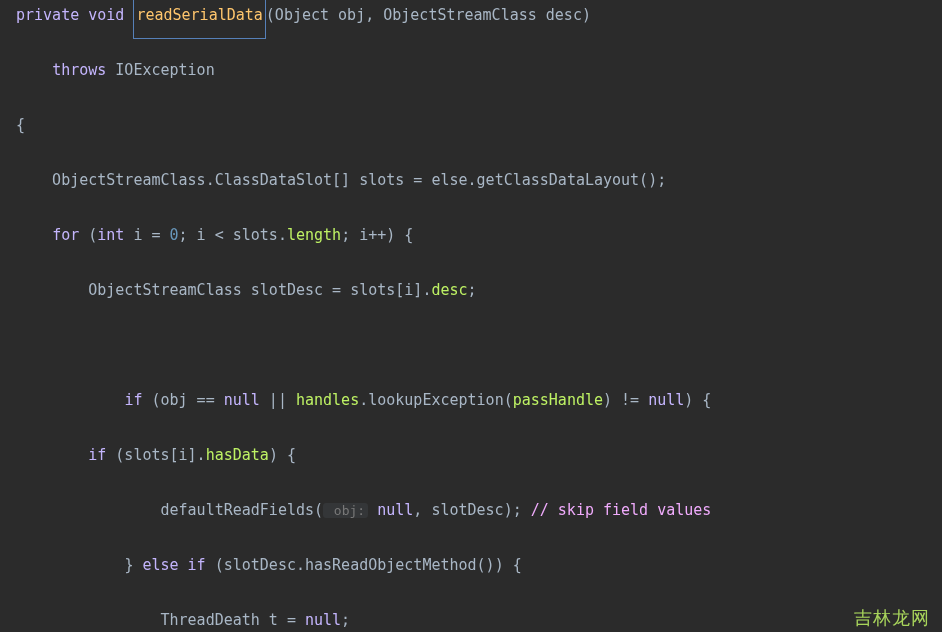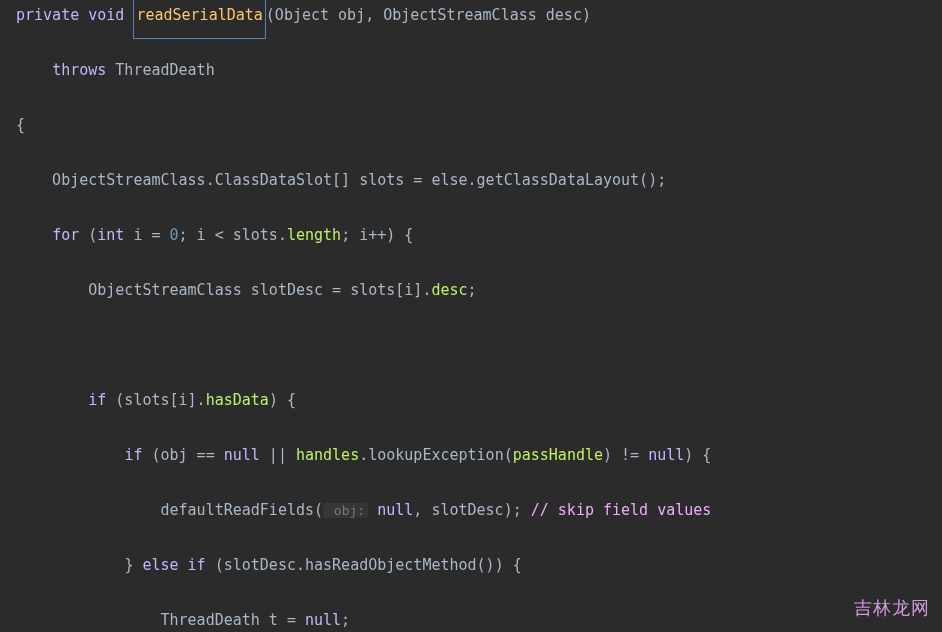--- a/index.html
+++ b/index.html
@@ -19,41 +19,41 @@
     .line { white-space: pre; }
     .kw { color: #c4b5fd; }
     .method { color: #ffc66d; }
     .method-box { border: 1px solid #5680b8; padding: 14px 2px; }
     .field { color: #bef264; }
     .num { color: #6897bb; }
     .comment { color: #f0abfc; }
     .param-hint { color: #787878; background: #343638; padding: 0 3px; border-radius: 3px; font-size: 13px;}
     .watermark {
       position: absolute;
-      bottom: 10px;
+      bottom: 0;
       right: 12px;
-      color: #f0abfc;
+      color: #bef264;
       font-size: 18px;
       font-family: 'Microsoft YaHei', sans-serif;
       opacity: 0.85;
       letter-spacing: 1px;
     }
   </style>
 </head>
 <body>
 
 <pre><div class="line"><span class="kw">private</span> <span class="kw">void</span> <span class="method method-box">readSerialData</span><span>(Object obj, ObjectStreamClass desc)</span></div>
-<div class="line">    <span class="kw">throws</span> <span>ThreadDeath</span></div>
+<div class="line">    <span class="kw">throws</span> <span>IOException</span></div>
 <div class="line">{</div>
 <div class="line">    ObjectStreamClass.ClassDataSlot[] slots = else.getClassDataLayout();</div>
 <div class="line">    <span class="kw">for</span><span> (</span><span class="kw">int</span><span> i = </span><span class="num">0</span><span>; i &lt; slots.</span><span class="field">length</span><span>; i++) {</span></div>
 <div class="line"><span>        ObjectStreamClass slotDesc = slots[i].</span><span class="field">desc</span><span>;</span></div>
 <div class="line"> </div>
+<div class="line">            <span class="kw">if</span><span> (obj == </span><span class="kw">null</span><span> || </span><span class="field">handles</span><span>.lookupException(</span><span class="field">passHandle</span><span>) != </span><span class="kw">null</span><span>) {</span></div>
 <div class="line">        <span class="kw">if</span><span> (slots[i].</span><span class="field">hasData</span><span>) {</span></div>
-<div class="line">            <span class="kw">if</span><span> (obj == </span><span class="kw">null</span><span> || </span><span class="field">handles</span><span>.lookupException(</span><span class="field">passHandle</span><span>) != </span><span class="kw">null</span><span>) {</span></div>
 <div class="line"><span>                defaultReadFields(</span><span class="param-hint"> obj:</span> <span class="kw">null</span><span>, slotDesc); </span><span class="comment">// skip field values</span></div>
 <div class="line">            <span>} </span><span class="kw">else if</span><span> (slotDesc.hasReadObjectMethod()) {</span></div>
 <div class="line"><span>                ThreadDeath t = </span><span class="kw">null</span><span>;</span></div>
 
 
 
 
 
 
 

